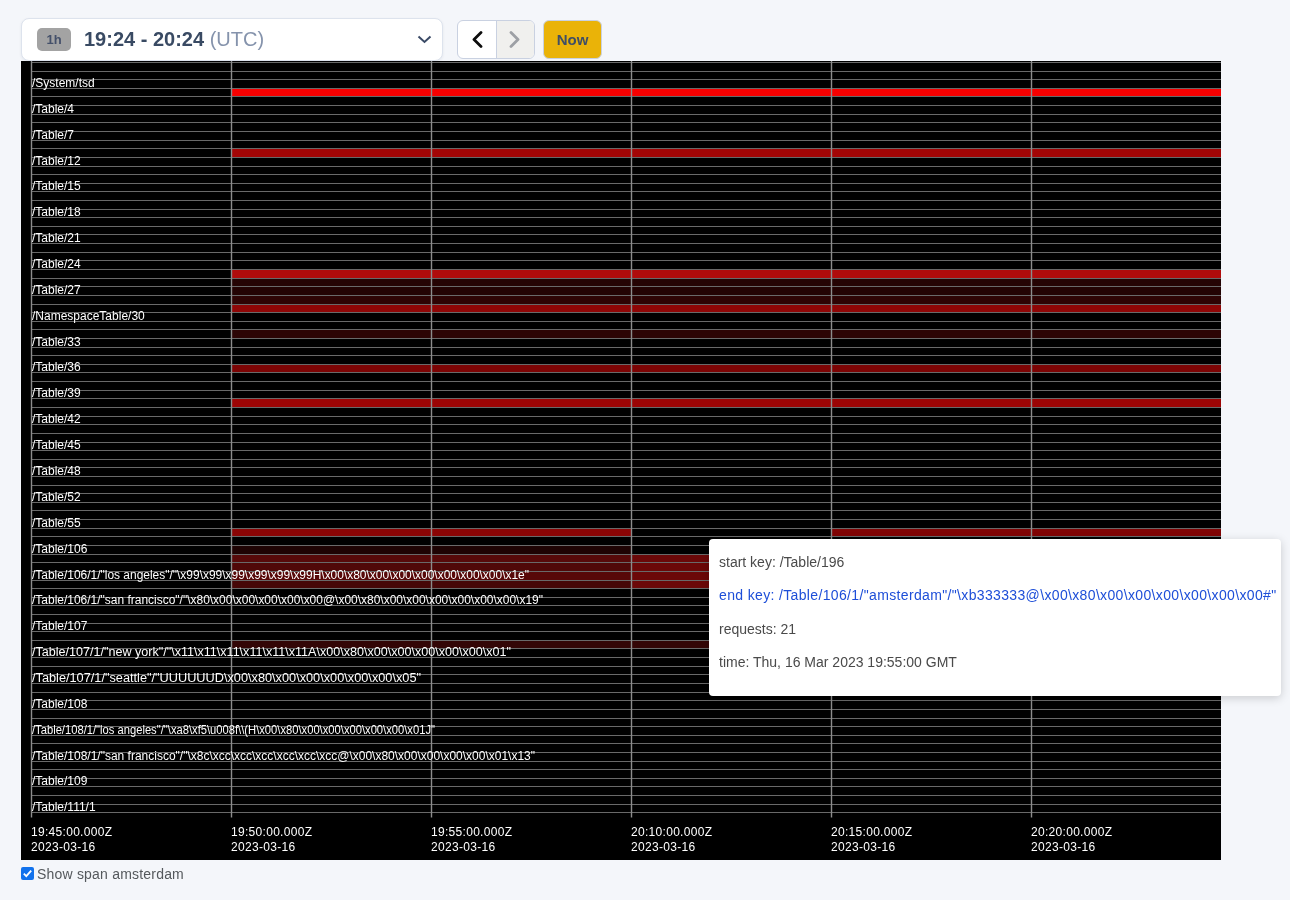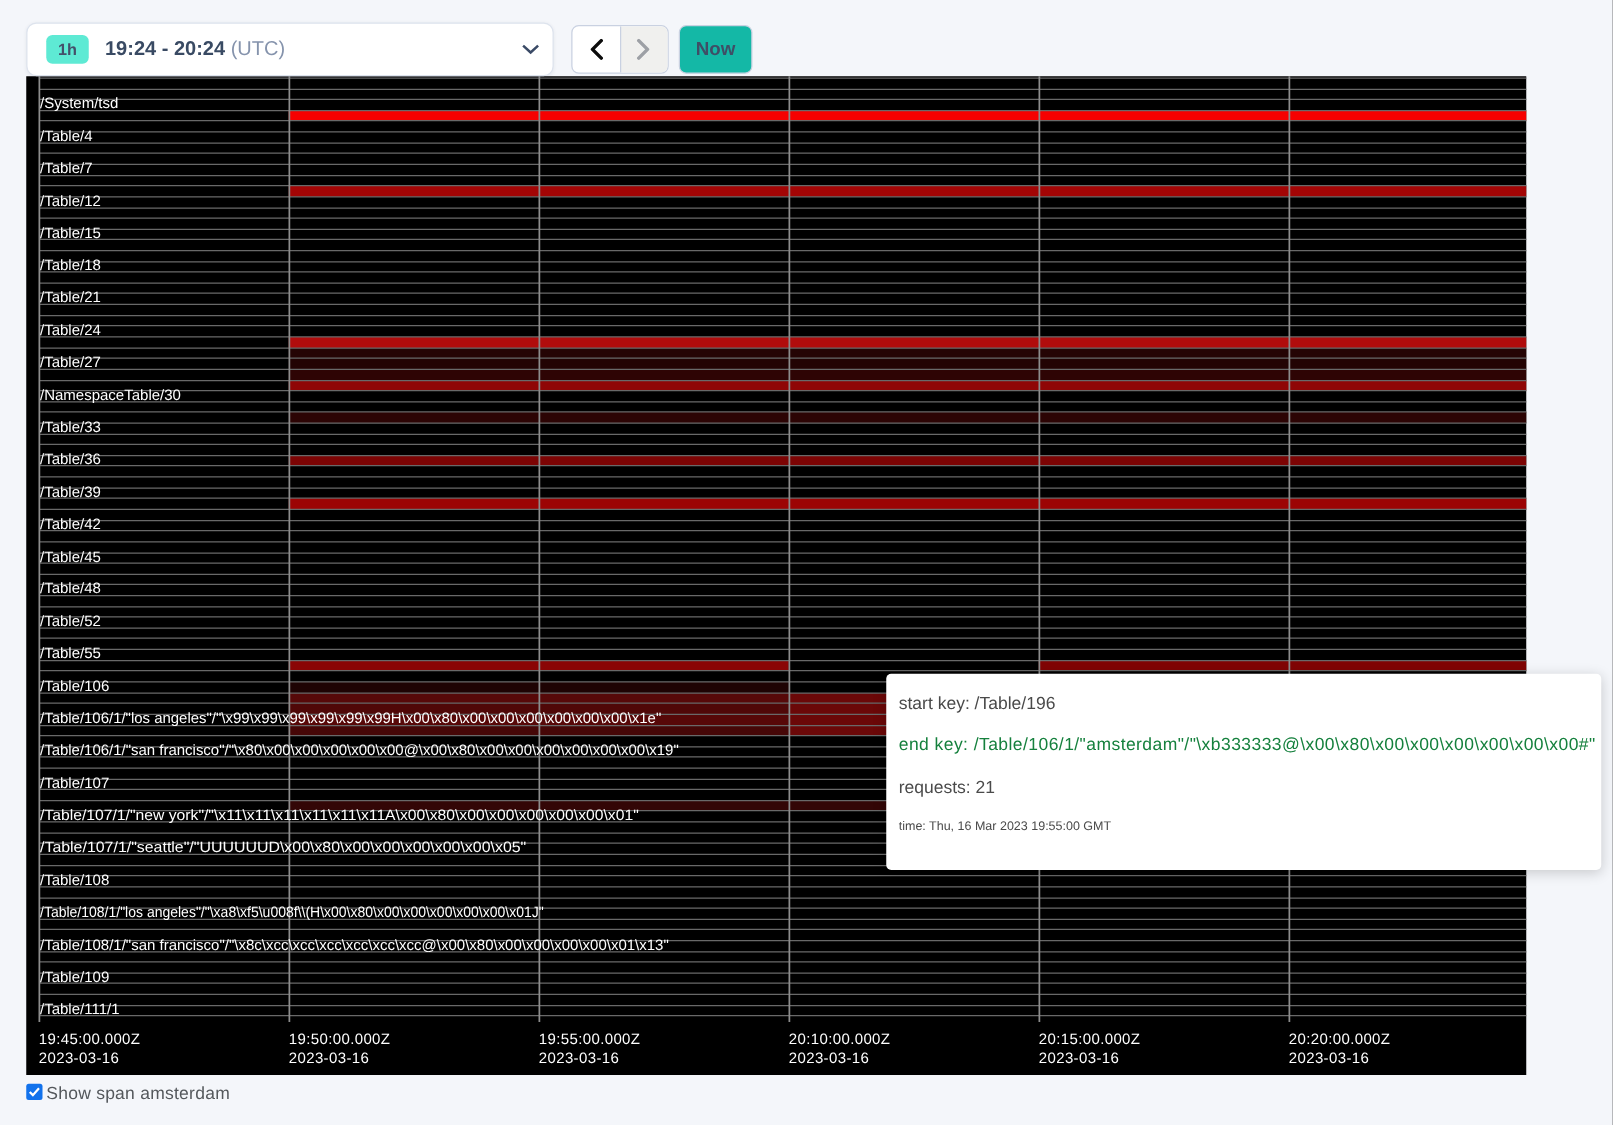--- a/index.html
+++ b/index.html
@@ -73,37 +73,37 @@
 <text x="431" y="850.5">2023-03-16</text>
 <text x="631" y="835.5">20:10:00.000Z</text>
 <text x="631" y="850.5">2023-03-16</text>
 <text x="831" y="835.5">20:15:00.000Z</text>
 <text x="831" y="850.5">2023-03-16</text>
 <text x="1031" y="835.5">20:20:00.000Z</text>
 <text x="1031" y="850.5">2023-03-16</text>
 </g>
 </svg>
 <div class="abs" style="left:21px;top:18px;width:422px;height:43px;background:#fff;border:1px solid #dde3ed;border-radius:8px;box-shadow:0 1px 3px rgba(25,40,70,.07);"></div>
-<div class="abs" style="left:37px;top:28px;width:34px;height:23px;background:#5eead4;border-radius:5px;text-align:center;line-height:23px;font-size:13px;font-weight:bold;color:#44506a;">1h</div>
-<div class="abs" style="left:84px;top:18px;height:43px;line-height:43px;font-size:16px;color:#394a63;"><b>19:24 - 20:24</b> <span style="color:#8593ac;">(UTC)</span></div>
+<div class="abs" style="left:37px;top:28px;width:34px;height:23px;background:#a3a3a3;border-radius:5px;text-align:center;line-height:23px;font-size:13px;font-weight:bold;color:#44506a;">1h</div>
+<div class="abs" style="left:84px;top:18px;height:43px;line-height:43px;font-size:20px;color:#394a63;"><b>19:24 - 20:24</b> <span style="color:#8593ac;">(UTC)</span></div>
 <svg class="abs" style="left:417px;top:35px;" width="15" height="10" viewBox="0 0 15 10">
       <path d="M1.5 1.5 L7.5 7 L13.5 1.5" fill="none" stroke="#3a4a66" stroke-width="2"></path>
     </svg>
 <div class="abs" style="left:457px;top:20px;width:78px;height:39px;border:1px solid #c9d1e1;border-radius:6px;background:#fff;overflow:hidden;">
   <div class="abs" style="left:38px;top:0;width:40px;height:39px;background:#f0f0ee;border-left:1px solid #c9d1e1;"></div>
 </div>
 <svg class="abs" style="left:471px;top:31px;" width="12" height="17" viewBox="0 0 12 17">
       <path d="M10 1.5 L3 8.5 L10 15.5" fill="none" stroke="#0c0c0c" stroke-width="2.8" stroke-linecap="round" stroke-linejoin="round"></path>
     </svg>
 <svg class="abs" style="left:509px;top:31px;" width="12" height="17" viewBox="0 0 12 17">
       <path d="M2 1.5 L9 8.5 L2 15.5" fill="none" stroke="#9da0a5" stroke-width="2.8" stroke-linecap="round" stroke-linejoin="round"></path>
     </svg>
-<div class="abs" style="left:543px;top:20px;width:59px;height:39px;border:1px solid #c9d1e1;border-radius:6px;background:#14b8a6;text-align:center;line-height:37px;font-size:15px;font-weight:bold;color:#3f4e66;">Now</div>
+<div class="abs" style="left:543px;top:20px;width:59px;height:39px;border:1px solid #c9d1e1;border-radius:6px;background:#eab308;text-align:center;line-height:37px;font-size:15px;font-weight:bold;color:#3f4e66;">Now</div>
 <div class="abs" style="left:709px;top:539px;width:572px;height:157px;background:#fff;border-radius:4px;box-shadow:0 2px 10px rgba(0,0,0,.18);"></div>
 <div class="abs" style="left:719px;top:553.5px;font-size:14px;line-height:16px;color:#4a4a4a;white-space:pre;">start key: /Table/196</div>
-    <div class="abs" style="left:719px;top:587.0px;font-size:14px;line-height:16px;color:#15803d;letter-spacing:.35px;white-space:pre;">end key: /Table/106/1/"amsterdam"/"\xb333333@\x00\x80\x00\x00\x00\x00\x00\x00#"</div>
+    <div class="abs" style="left:719px;top:587.0px;font-size:14px;line-height:16px;color:#1d4ed8;letter-spacing:.35px;white-space:pre;">end key: /Table/106/1/"amsterdam"/"\xb333333@\x00\x80\x00\x00\x00\x00\x00\x00#"</div>
     <div class="abs" style="left:719px;top:620.6px;font-size:14px;line-height:16px;color:#4a4a4a;white-space:pre;">requests: 21</div>
-    <div class="abs" style="left:719px;top:654.2px;font-size:10px;line-height:16px;color:#4a4a4a;white-space:pre;">time: Thu, 16 Mar 2023 19:55:00 GMT</div>
+    <div class="abs" style="left:719px;top:654.2px;font-size:14px;line-height:16px;color:#4a4a4a;white-space:pre;">time: Thu, 16 Mar 2023 19:55:00 GMT</div>
 <div class="abs" style="left:21px;top:867px;width:13px;height:13px;background:#1272ec;border-radius:2px;"></div>
 <svg class="abs" style="left:21px;top:867px;" width="13" height="13" viewBox="0 0 13 13">
       <path d="M2.8 6.6 L5.3 9.1 L10.2 3.6" fill="none" stroke="#fff" stroke-width="1.8"></path>
     </svg>
 <div class="abs" style="left:37px;top:866px;font-size:14px;color:#54585c;line-height:16px;letter-spacing:.2px;">Show span amsterdam</div>
 </div>
 </body></html>

